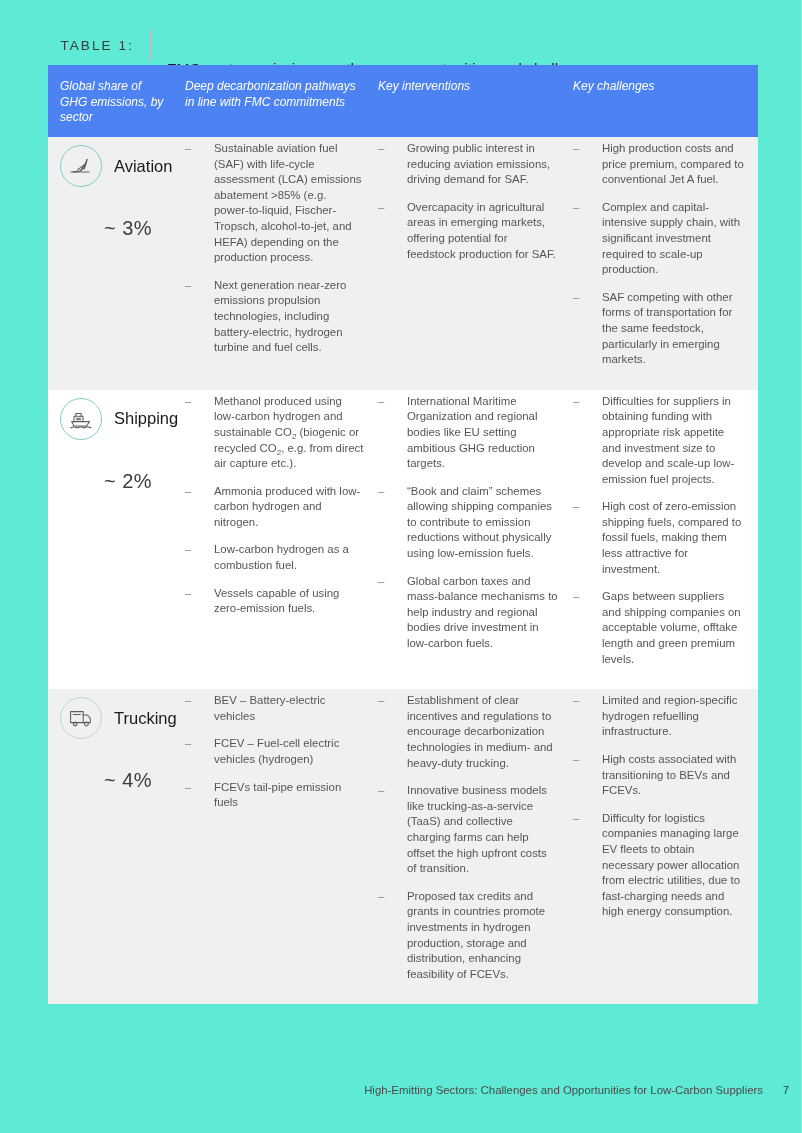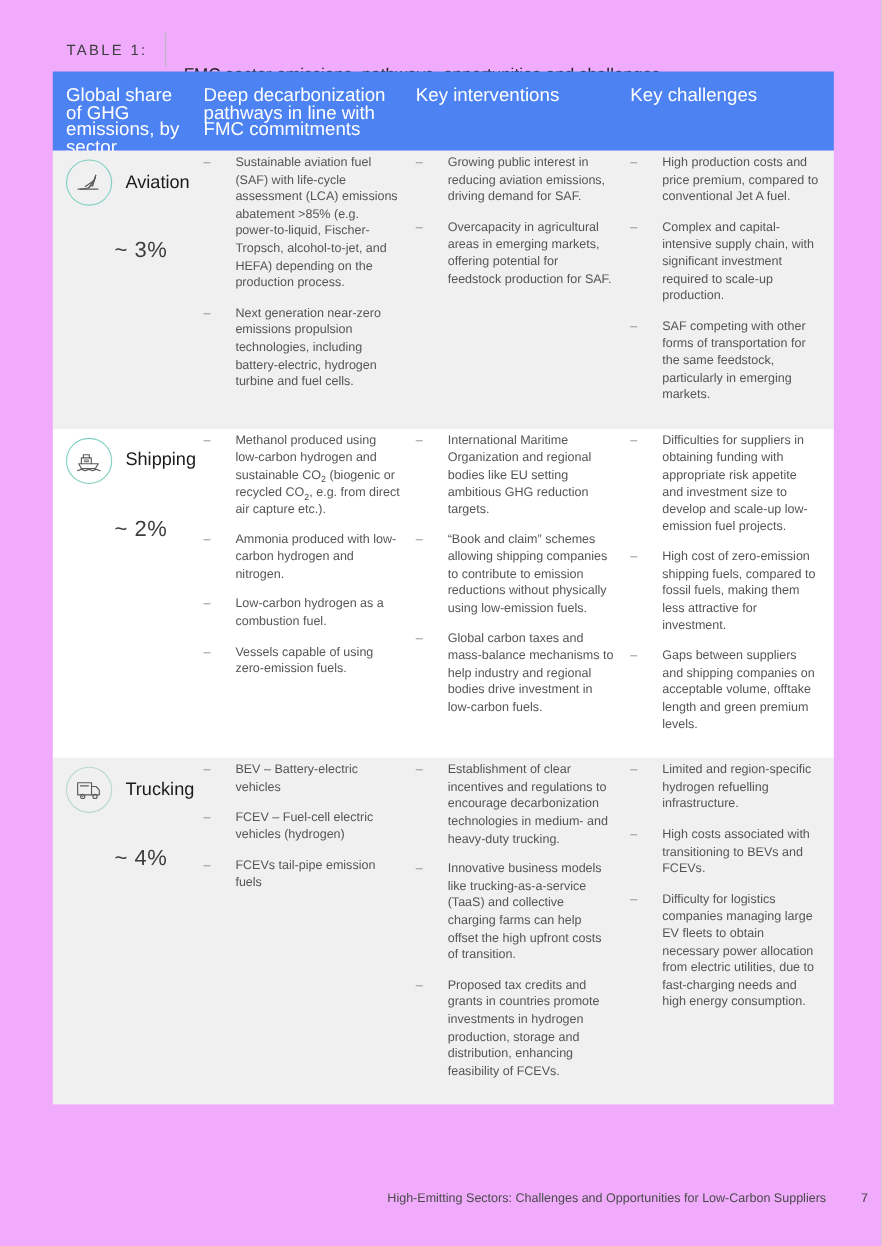--- a/index.html
+++ b/index.html
@@ -12,21 +12,21 @@
     height: 1133px;
     position: relative;
     font-family: "Liberation Sans", sans-serif;
     -webkit-font-smoothing: antialiased;
   }
   .page {
     position: absolute;
     left: 0; top: 0;
     width: 802px;
     height: 1133px;
-    background: #f0abfc;
+    background: #5eead4;
     overflow: hidden;
   }
   
   .page-edge {
     position: absolute;
     right: 0; top: 0;
     width: 1px; height: 1133px;
     background: #cfcfcf;
   }
 
@@ -73,25 +73,26 @@
     width: 710px;
   }
   .thead {
     display: flex;
     background: #4d82f3;
     height: 72px;
     padding-top: 14px;
     box-sizing: border-box;
   }
   .th {
-    font-size: 17px;
+    font-size: 12px;
     line-height: 15.5px;
     color: #ffffff;
     padding-right: 14px;
     box-sizing: border-box;
+    font-style: italic;
   }
   .col-0 { width: 137px; padding-left: 12px; }
   .col-1 { width: 193px; }
   .col-2 { width: 195px; }
   .col-3 { width: 185px; }
 
   .trow {
     display: flex;
     background: #ffffff;
     position: relative;
@@ -168,21 +169,21 @@
 
   
   .footer {
     position: absolute;
     left: 48px;
     top: 1084px;
     width: 741px;
     display: flex;
     justify-content: flex-end;
     align-items: baseline;
-    gap: 28px;
+    gap: 16px;
   }
   .footer-title {
     font-size: 11.4px;
     color: #4a4a4a;
   }
   .footer-page {
     font-size: 11.4px;
     color: #3a3a3a;
     width: 10px;
     text-align: right;

